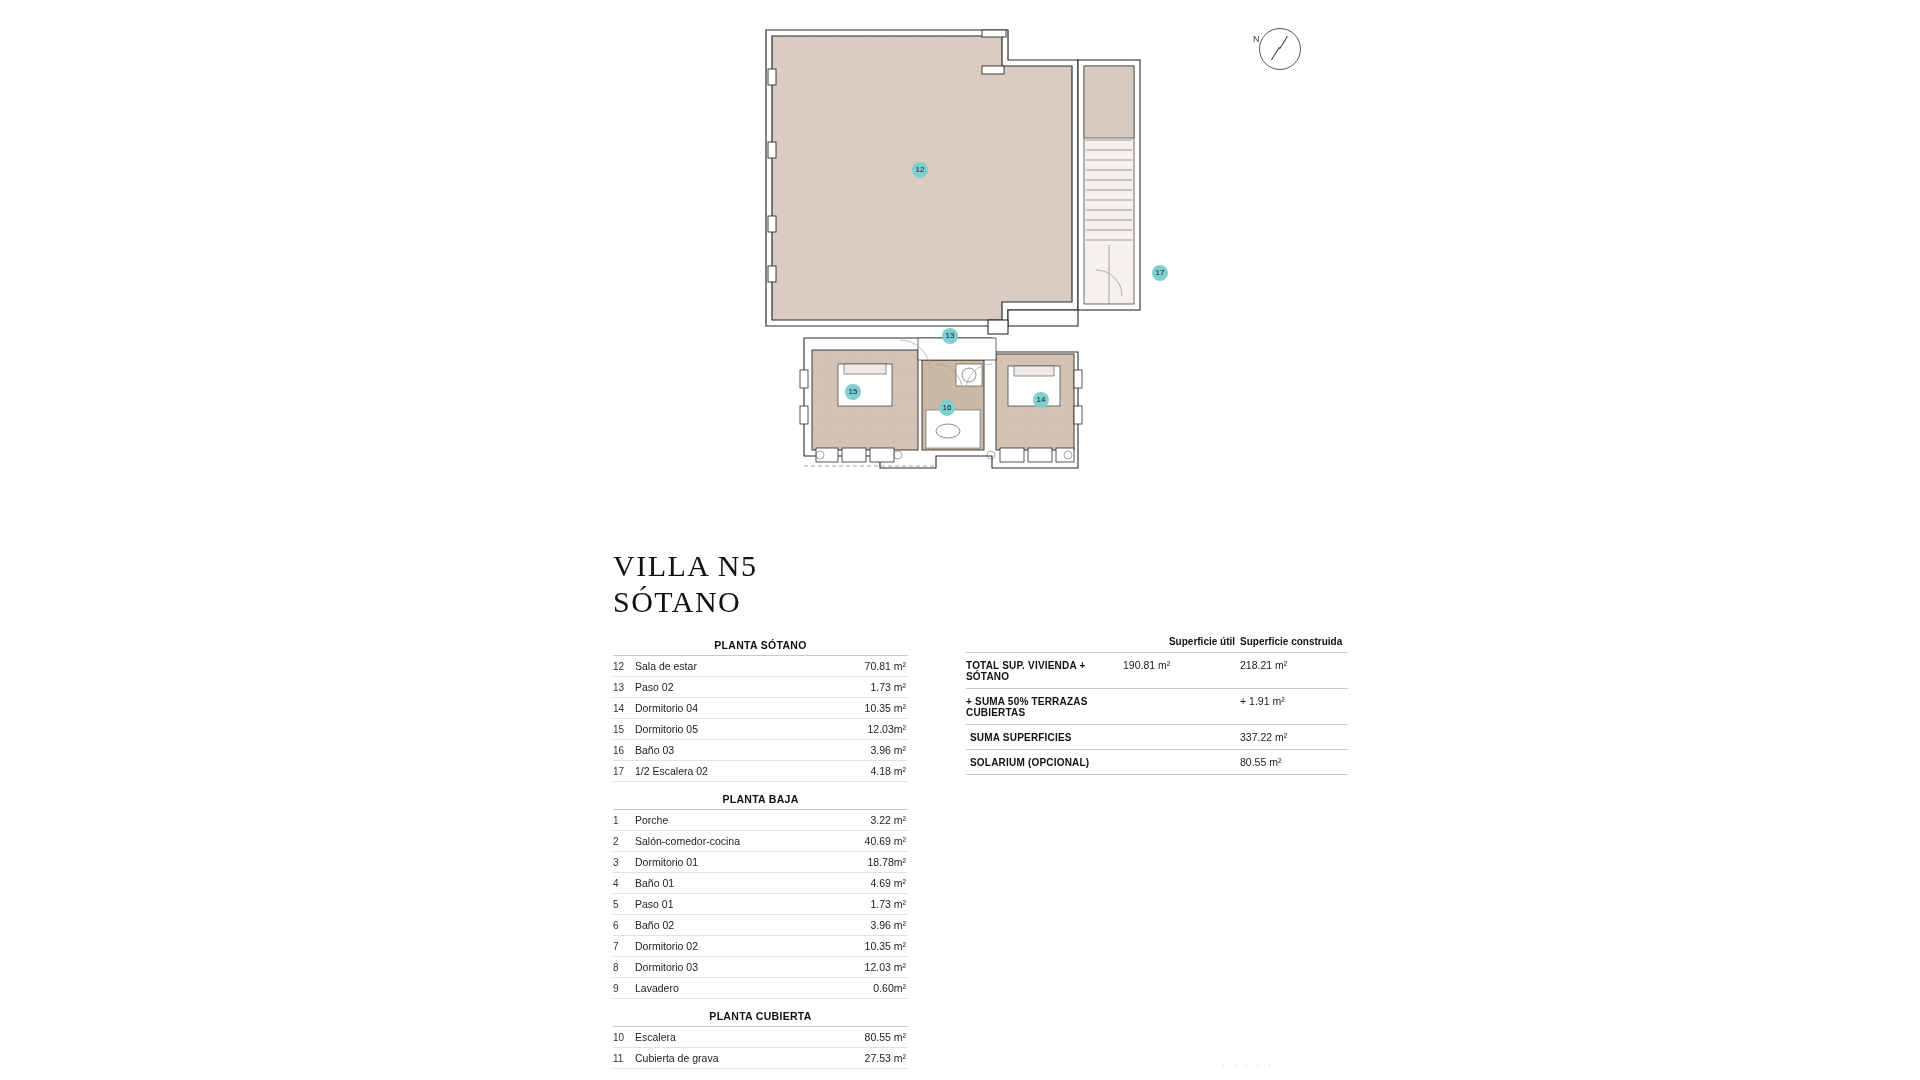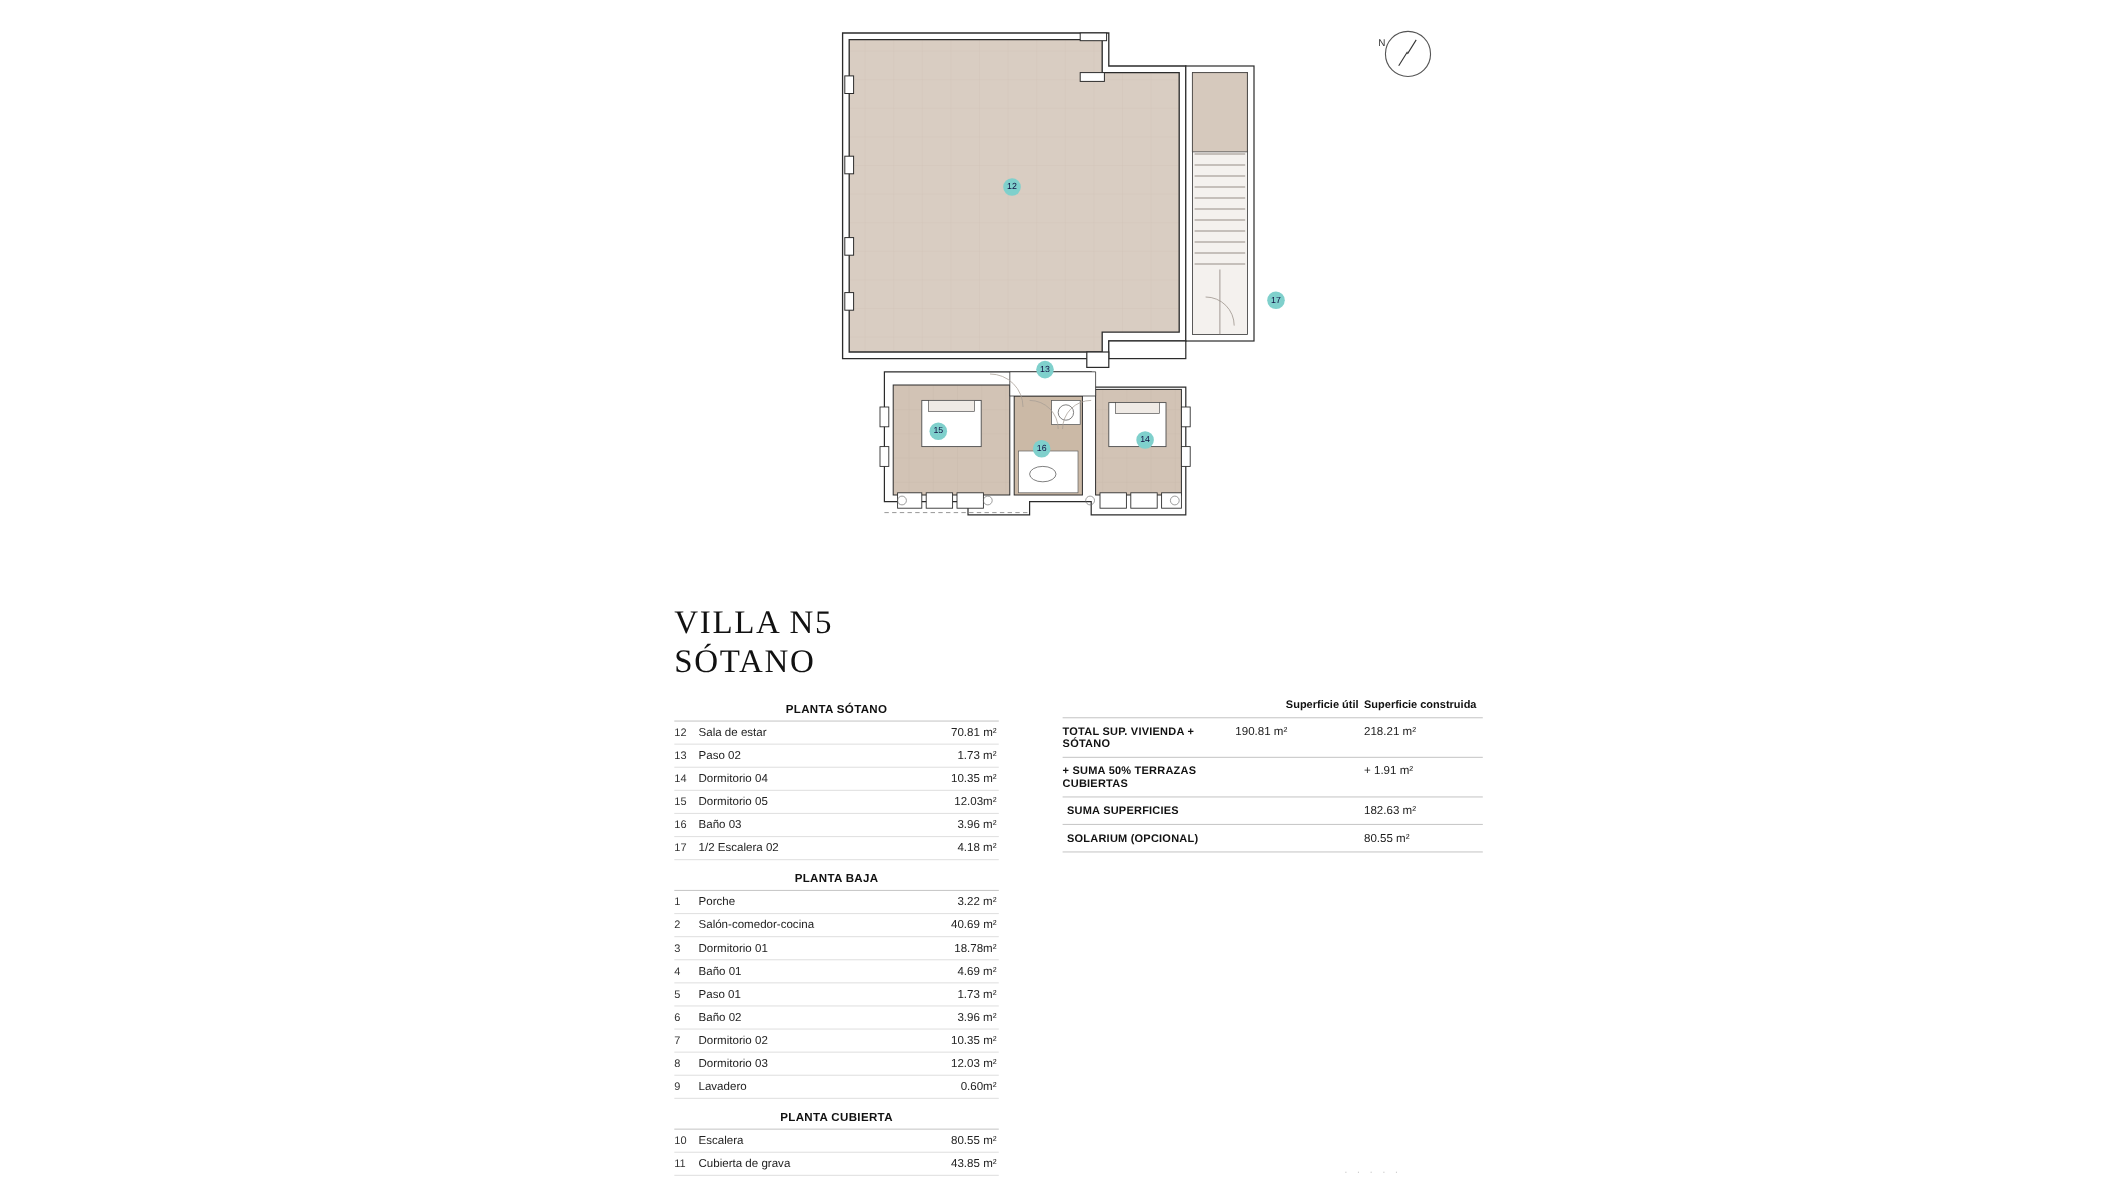--- a/index.html
+++ b/index.html
@@ -406,21 +406,21 @@
 
   <div class="sect-head spaced">PLANTA CUBIERTA</div>
   <div class="row">
     <span class="num">10</span>
     <span class="name">Escalera</span>
     <span class="area">80.55 m²</span>
   </div>
   <div class="row">
     <span class="num">11</span>
     <span class="name">Cubierta de grava</span>
-    <span class="area">43.85 m²</span>
+    <span class="area">27.53 m²</span>
   </div>
 </div>
 
 <div id="right-table">
   <div class="hdr">
     <span class="h1">Superficie útil</span>
     <span class="h2">Superficie construida</span>
   </div>
 
   <div class="rrow">
@@ -429,21 +429,21 @@
     <span class="v2">218.21 m²</span>
   </div>
   <div class="rrow">
     <span class="label">+ SUMA 50% TERRAZAS CUBIERTAS</span>
     <span class="v1"></span>
     <span class="v2">+ 1.91 m²</span>
   </div>
   <div class="rrow indent">
     <span class="label">SUMA SUPERFICIES</span>
     <span class="v1"></span>
-    <span class="v2">182.63 m²</span>
+    <span class="v2">337.22 m²</span>
   </div>
   <div class="rrow indent">
     <span class="label">SOLARIUM (OPCIONAL)</span>
     <span class="v1"></span>
     <span class="v2">80.55 m²</span>
   </div>
 </div>
 
 <div id="footer-dots">· · · · ·</div>
 

